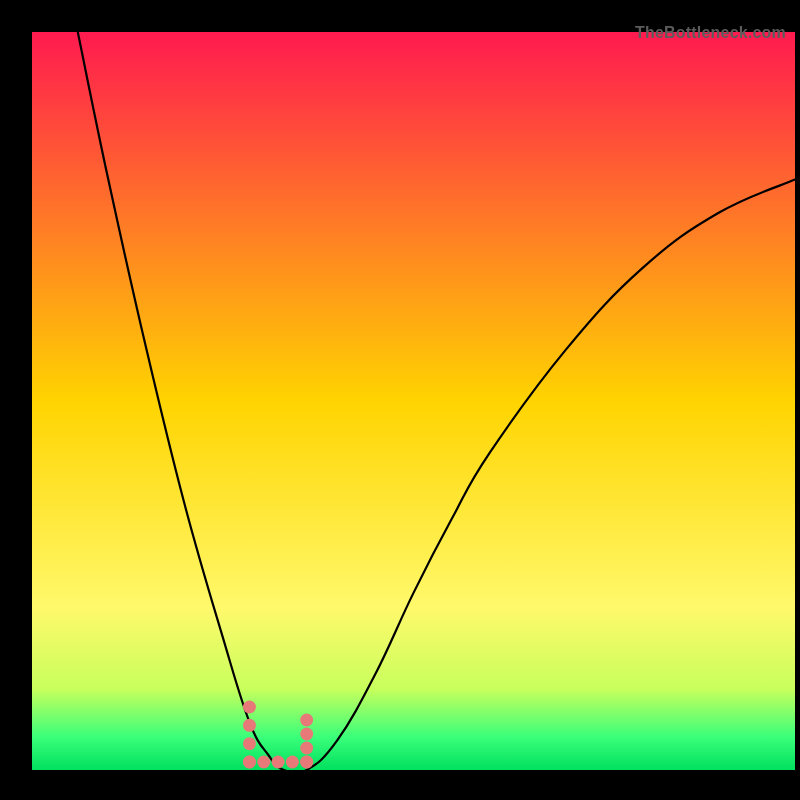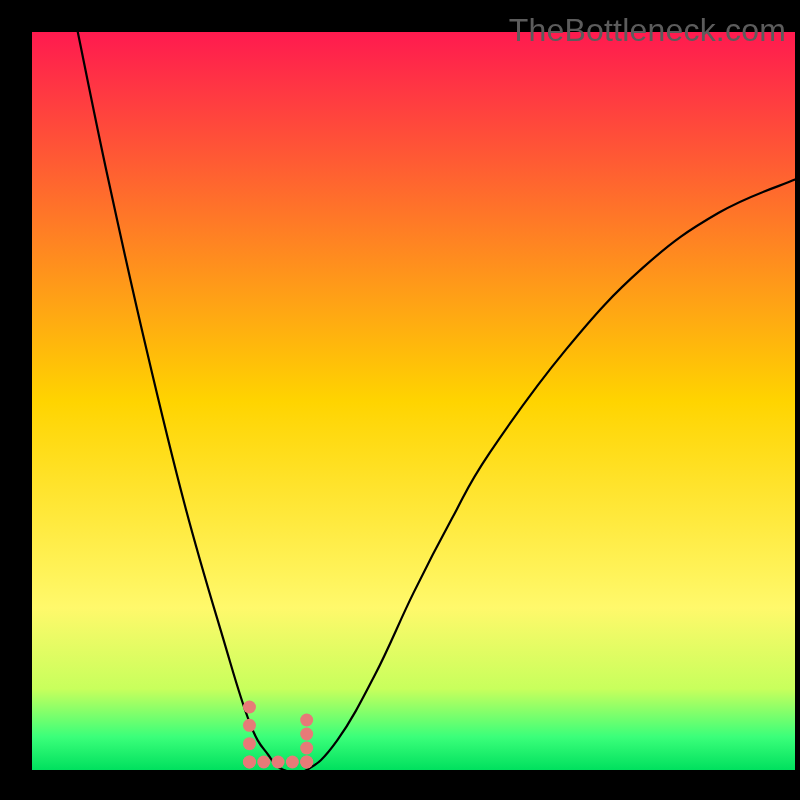--- a/index.html
+++ b/index.html
@@ -12,25 +12,25 @@
     font-family: Arial, Helvetica, sans-serif;
   }
   .stage {
     position: relative;
     width: 800px;
     height: 800px;
     background: #000;
   }
   .watermark {
     position: absolute;
-    top: 12px;
+    top: 24px;
     right: 14px;
     color: #5c5c5c;
-    font-size: 32px;
-    font-weight: 400;
+    font-size: 16px;
+    font-weight: 700;
     letter-spacing: 0.2px;
     z-index: 5;
   }
   svg {
     position: absolute;
     top: 0;
     left: 0;
   }
 </style>
 </head>

